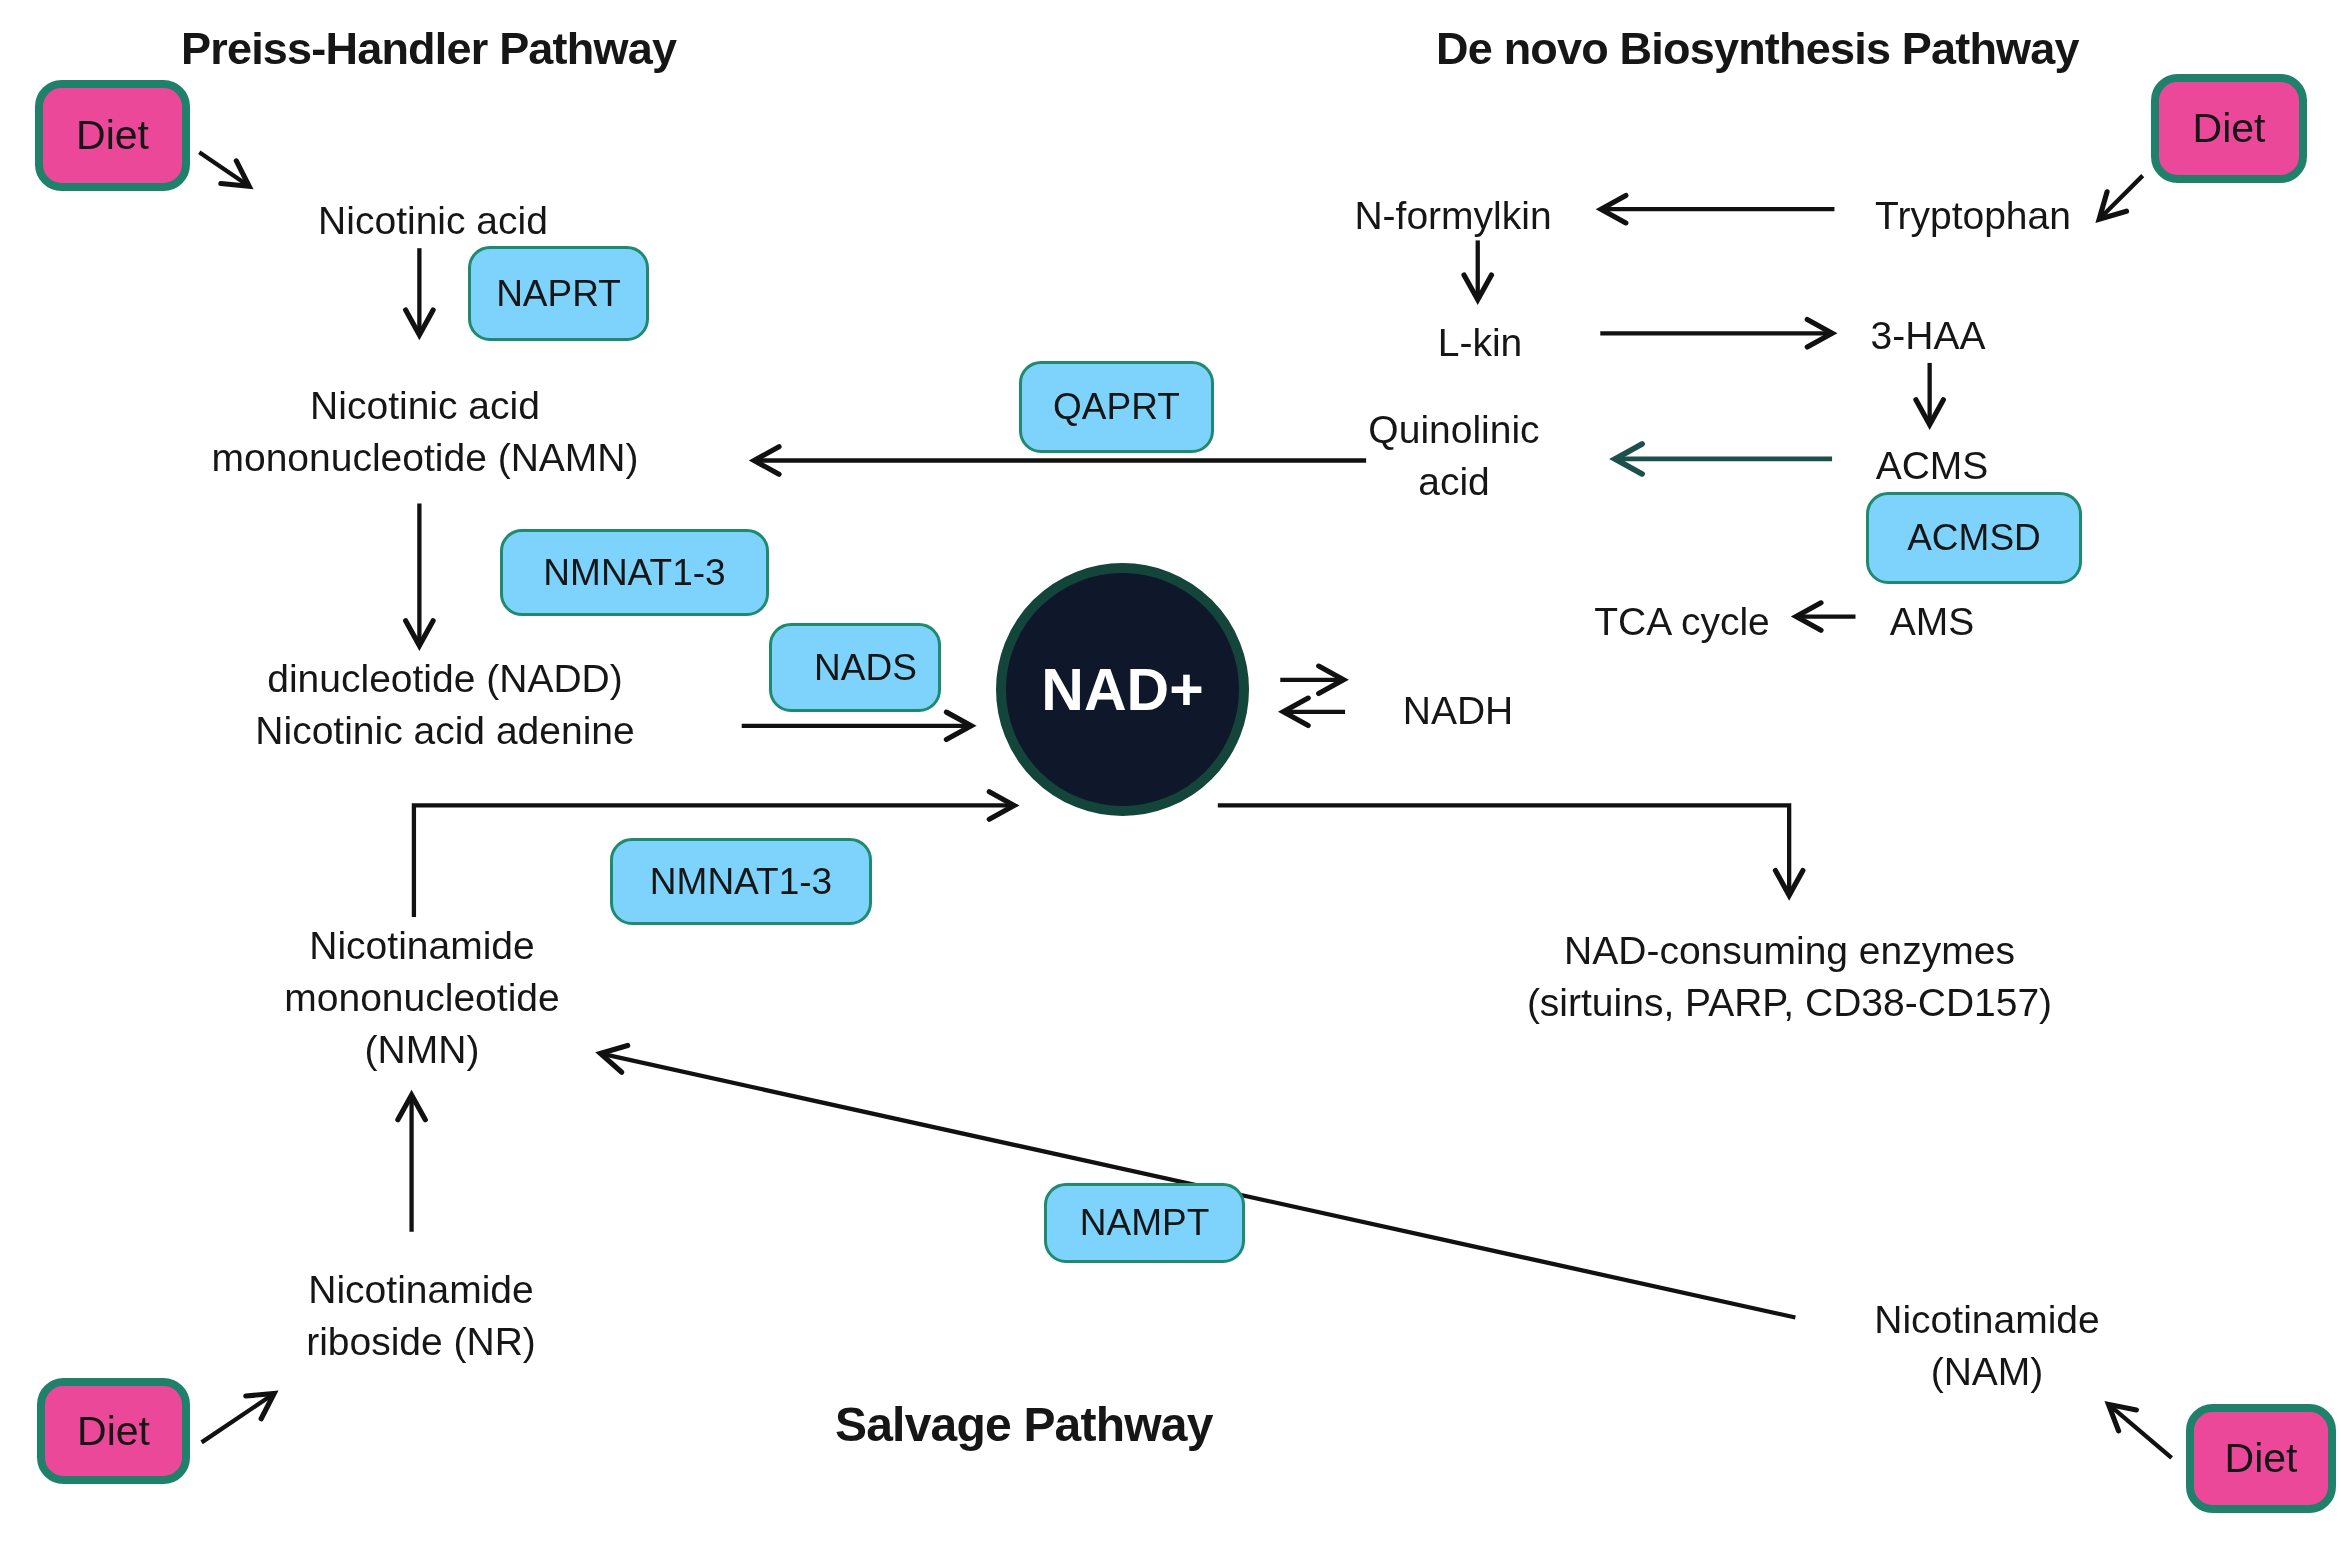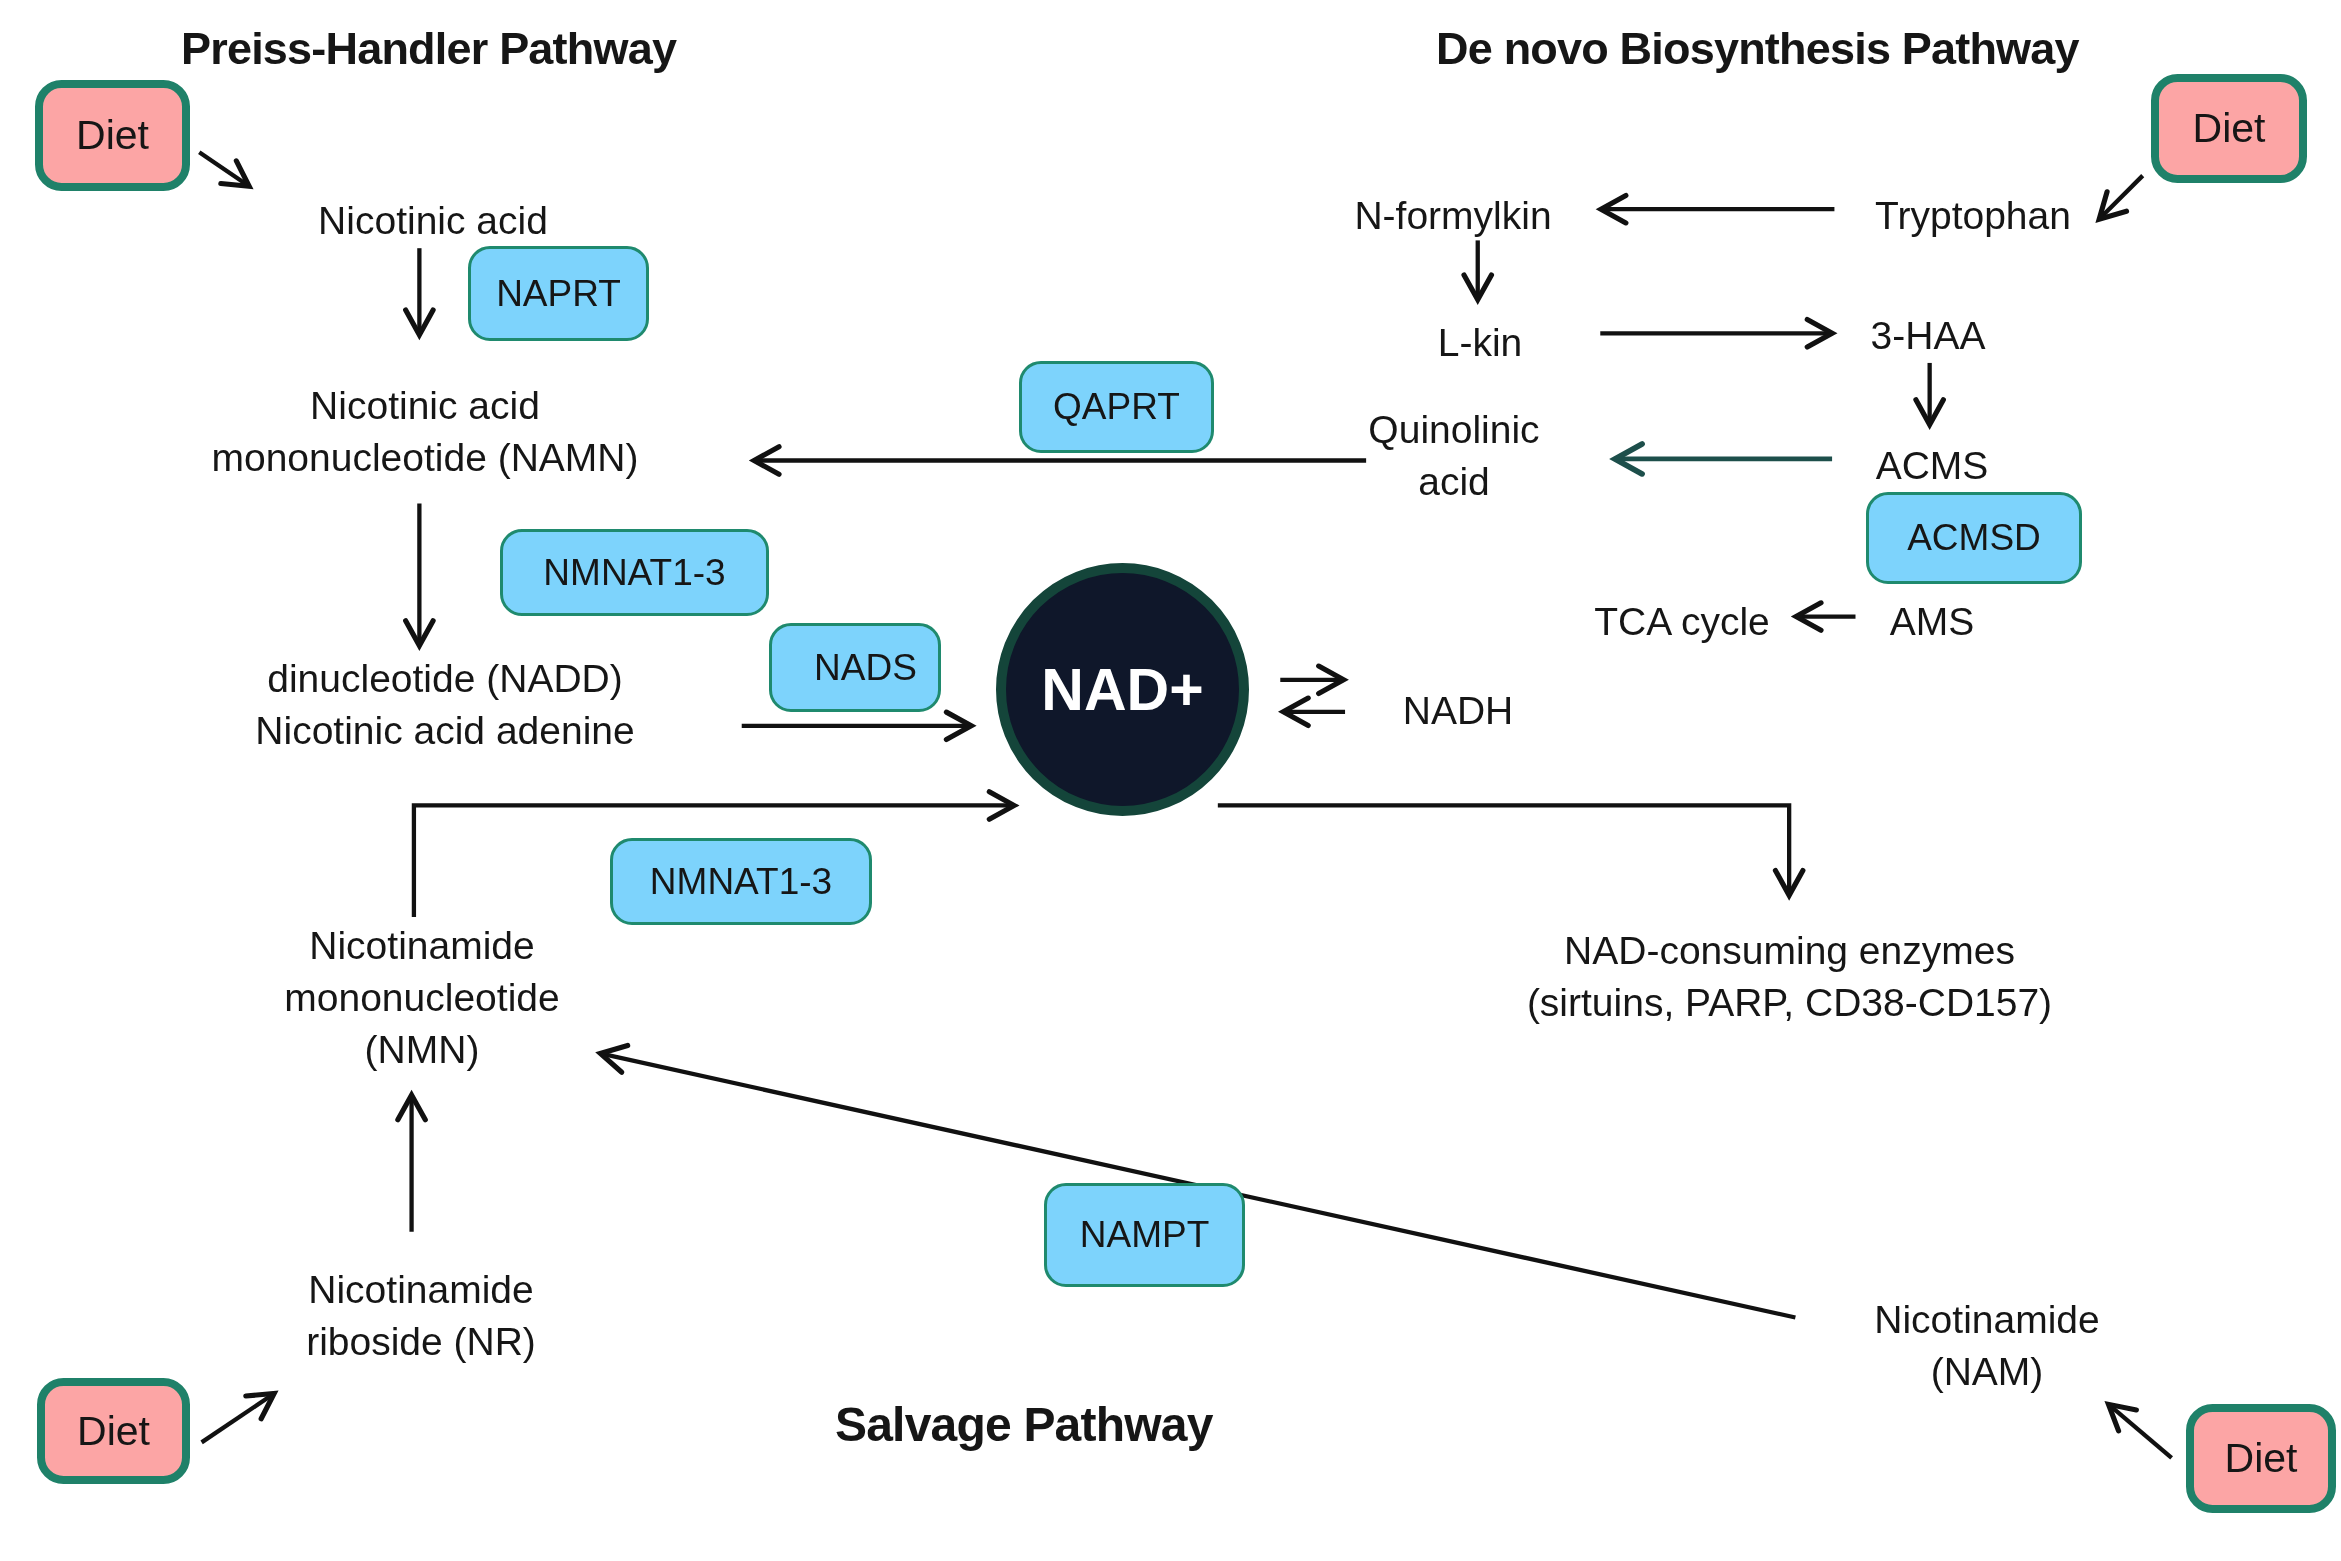--- a/index.html
+++ b/index.html
@@ -9,21 +9,21 @@
   }
   .abs{position:absolute;}
   .title{font-weight:bold;font-size:45px;text-align:left;letter-spacing:-0.8px;}
   .node{font-size:39px;line-height:52px;text-align:center;}
   .enzyme{
     background:#7dd3fc;border:3.9px solid #1f8a6e;border-radius:22px;
     display:flex;align-items:center;justify-content:center;
     font-size:37px;color:#161616;box-sizing:border-box;
   }
   .diet{
-    background:#fca5a5;border:8.6px solid #1f8169;border-radius:26.5px;
+    background:#ec4899;border:8.6px solid #1f8169;border-radius:26.5px;
     display:flex;align-items:center;justify-content:center;
     font-size:41px;color:#161616;box-sizing:border-box;
   }
   .nad-circle{
     background:#0f172a;border:10px solid #14453a;border-radius:50%;
     display:flex;align-items:center;justify-content:center;
     color:#ffffff;font-size:59px;font-weight:bold;box-sizing:border-box;
   }
   svg{position:absolute;left:0;top:0;}
 </style>
@@ -129,18 +129,18 @@
   <div>Nicotinamide</div>
   <div>(NAM)</div>
 </div>
 
 <div class="abs enzyme" style="left:468px;top:246px;width:181px;height:95px;">NAPRT</div>
 <div class="abs enzyme" style="left:1019px;top:361px;width:195px;height:92px;">QAPRT</div>
 <div class="abs enzyme" style="left:500px;top:529px;width:269px;height:87px;">NMNAT1-3</div>
 <div class="abs enzyme" style="left:769px;top:623px;width:172px;height:89px;padding-left:21px;">NADS</div>
 <div class="abs enzyme" style="left:1866px;top:492px;width:216px;height:92px;">ACMSD</div>
 <div class="abs enzyme" style="left:610px;top:838px;width:262px;height:87px;">NMNAT1-3</div>
-<div class="abs enzyme" style="left:1044px;top:1183px;width:201px;height:104px;">NAMPT</div>
+<div class="abs enzyme" style="left:1044px;top:1183px;width:201px;height:80px;">NAMPT</div>
 
 <div class="abs nad-circle" style="left:996px;top:563px;width:253px;height:253px;">
   <span>NAD+</span>
 </div>
 
 
 </body></html>

